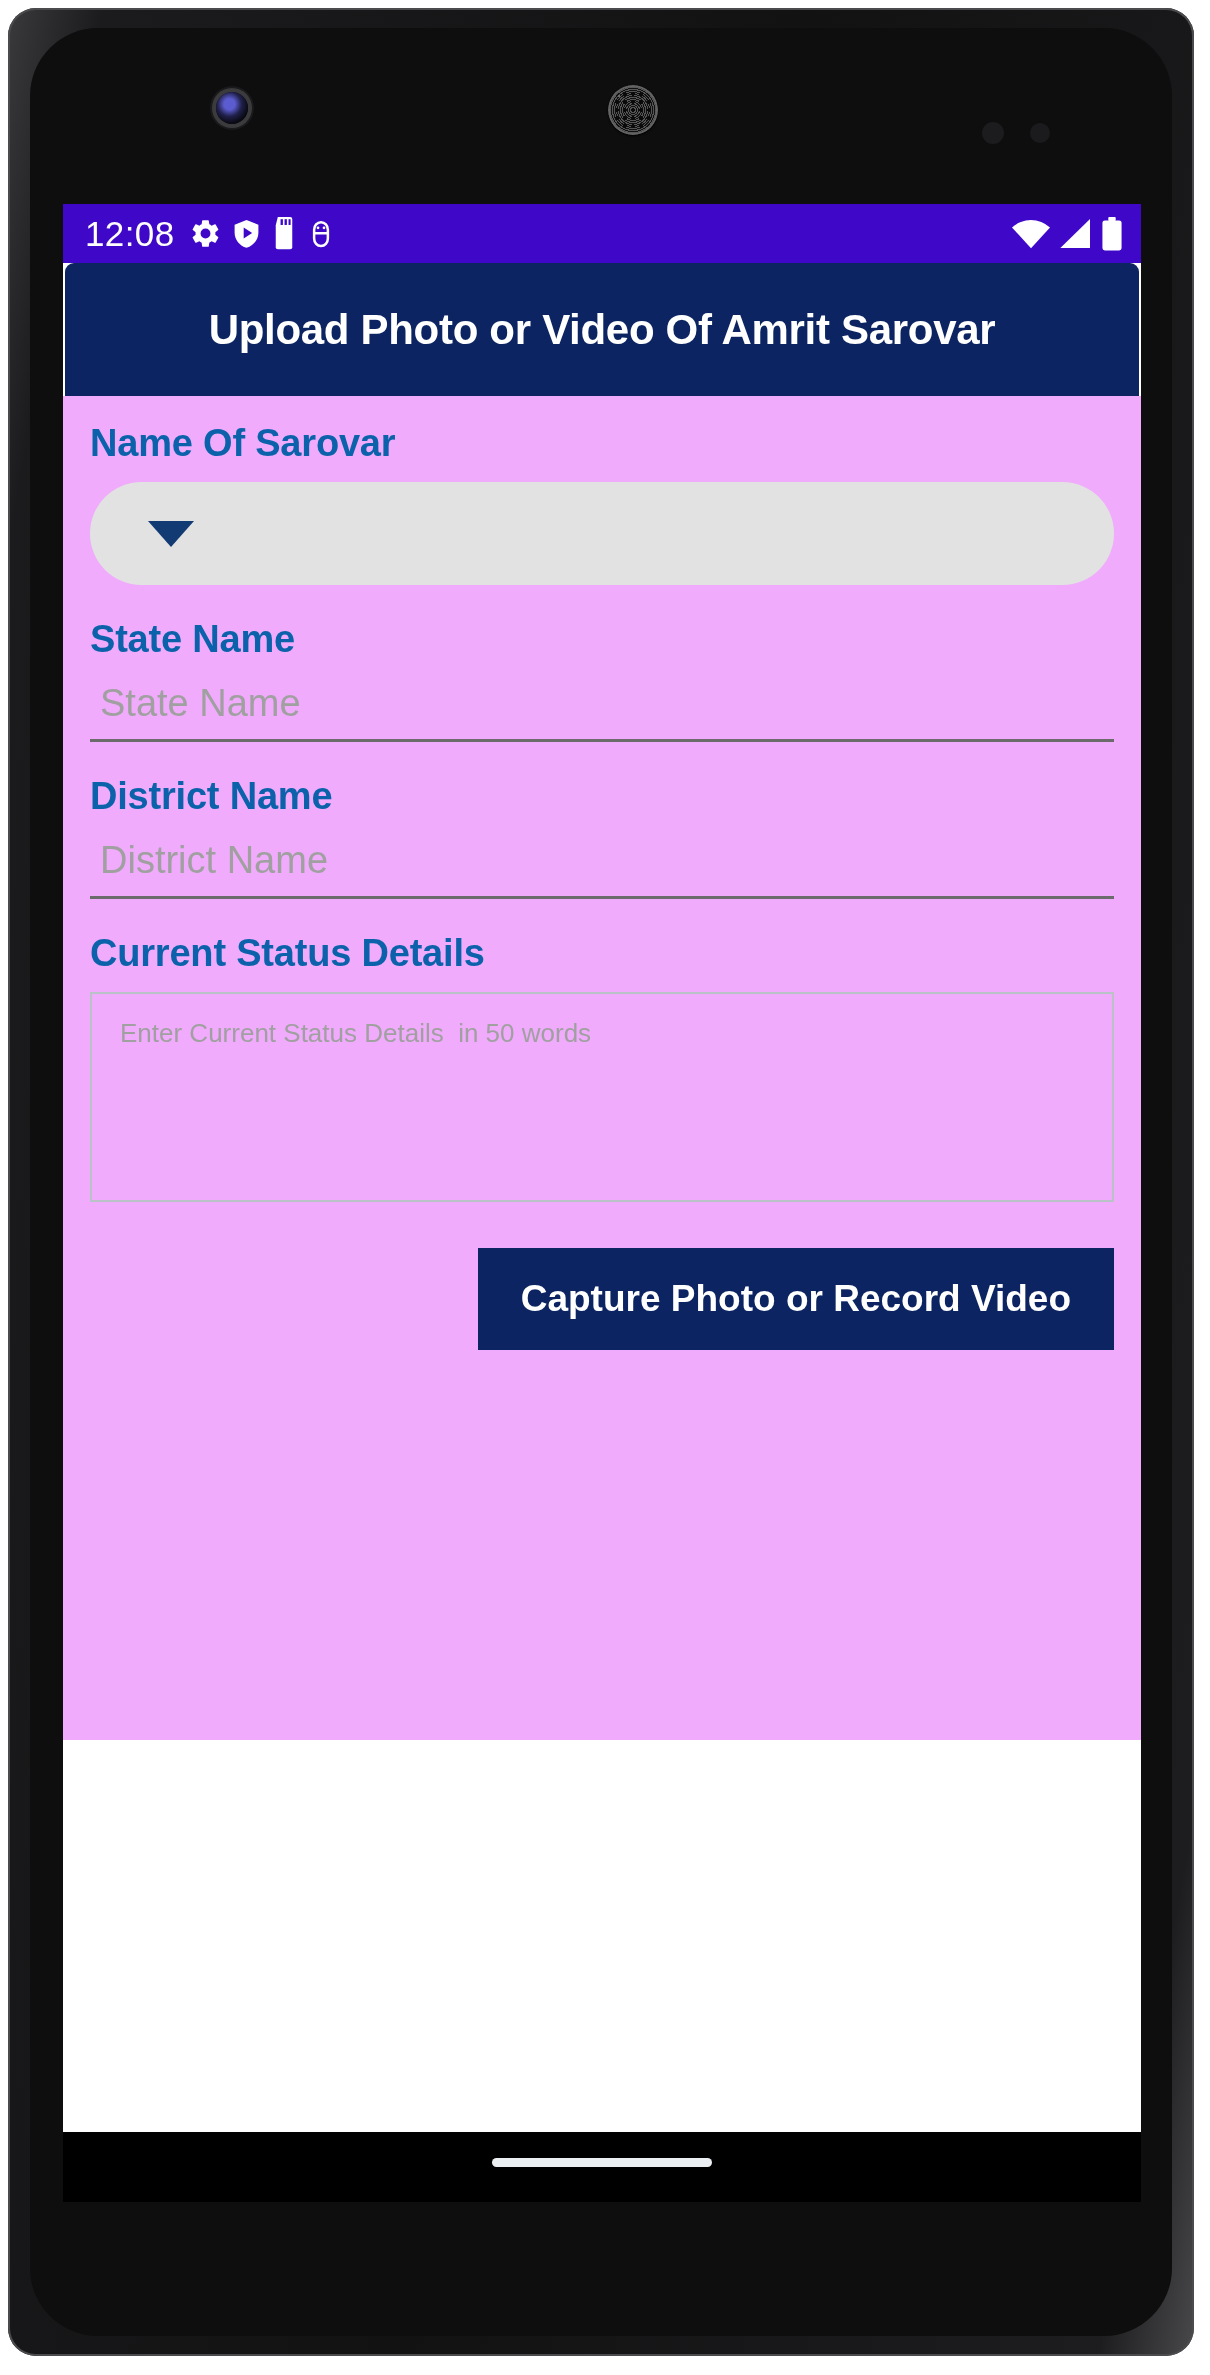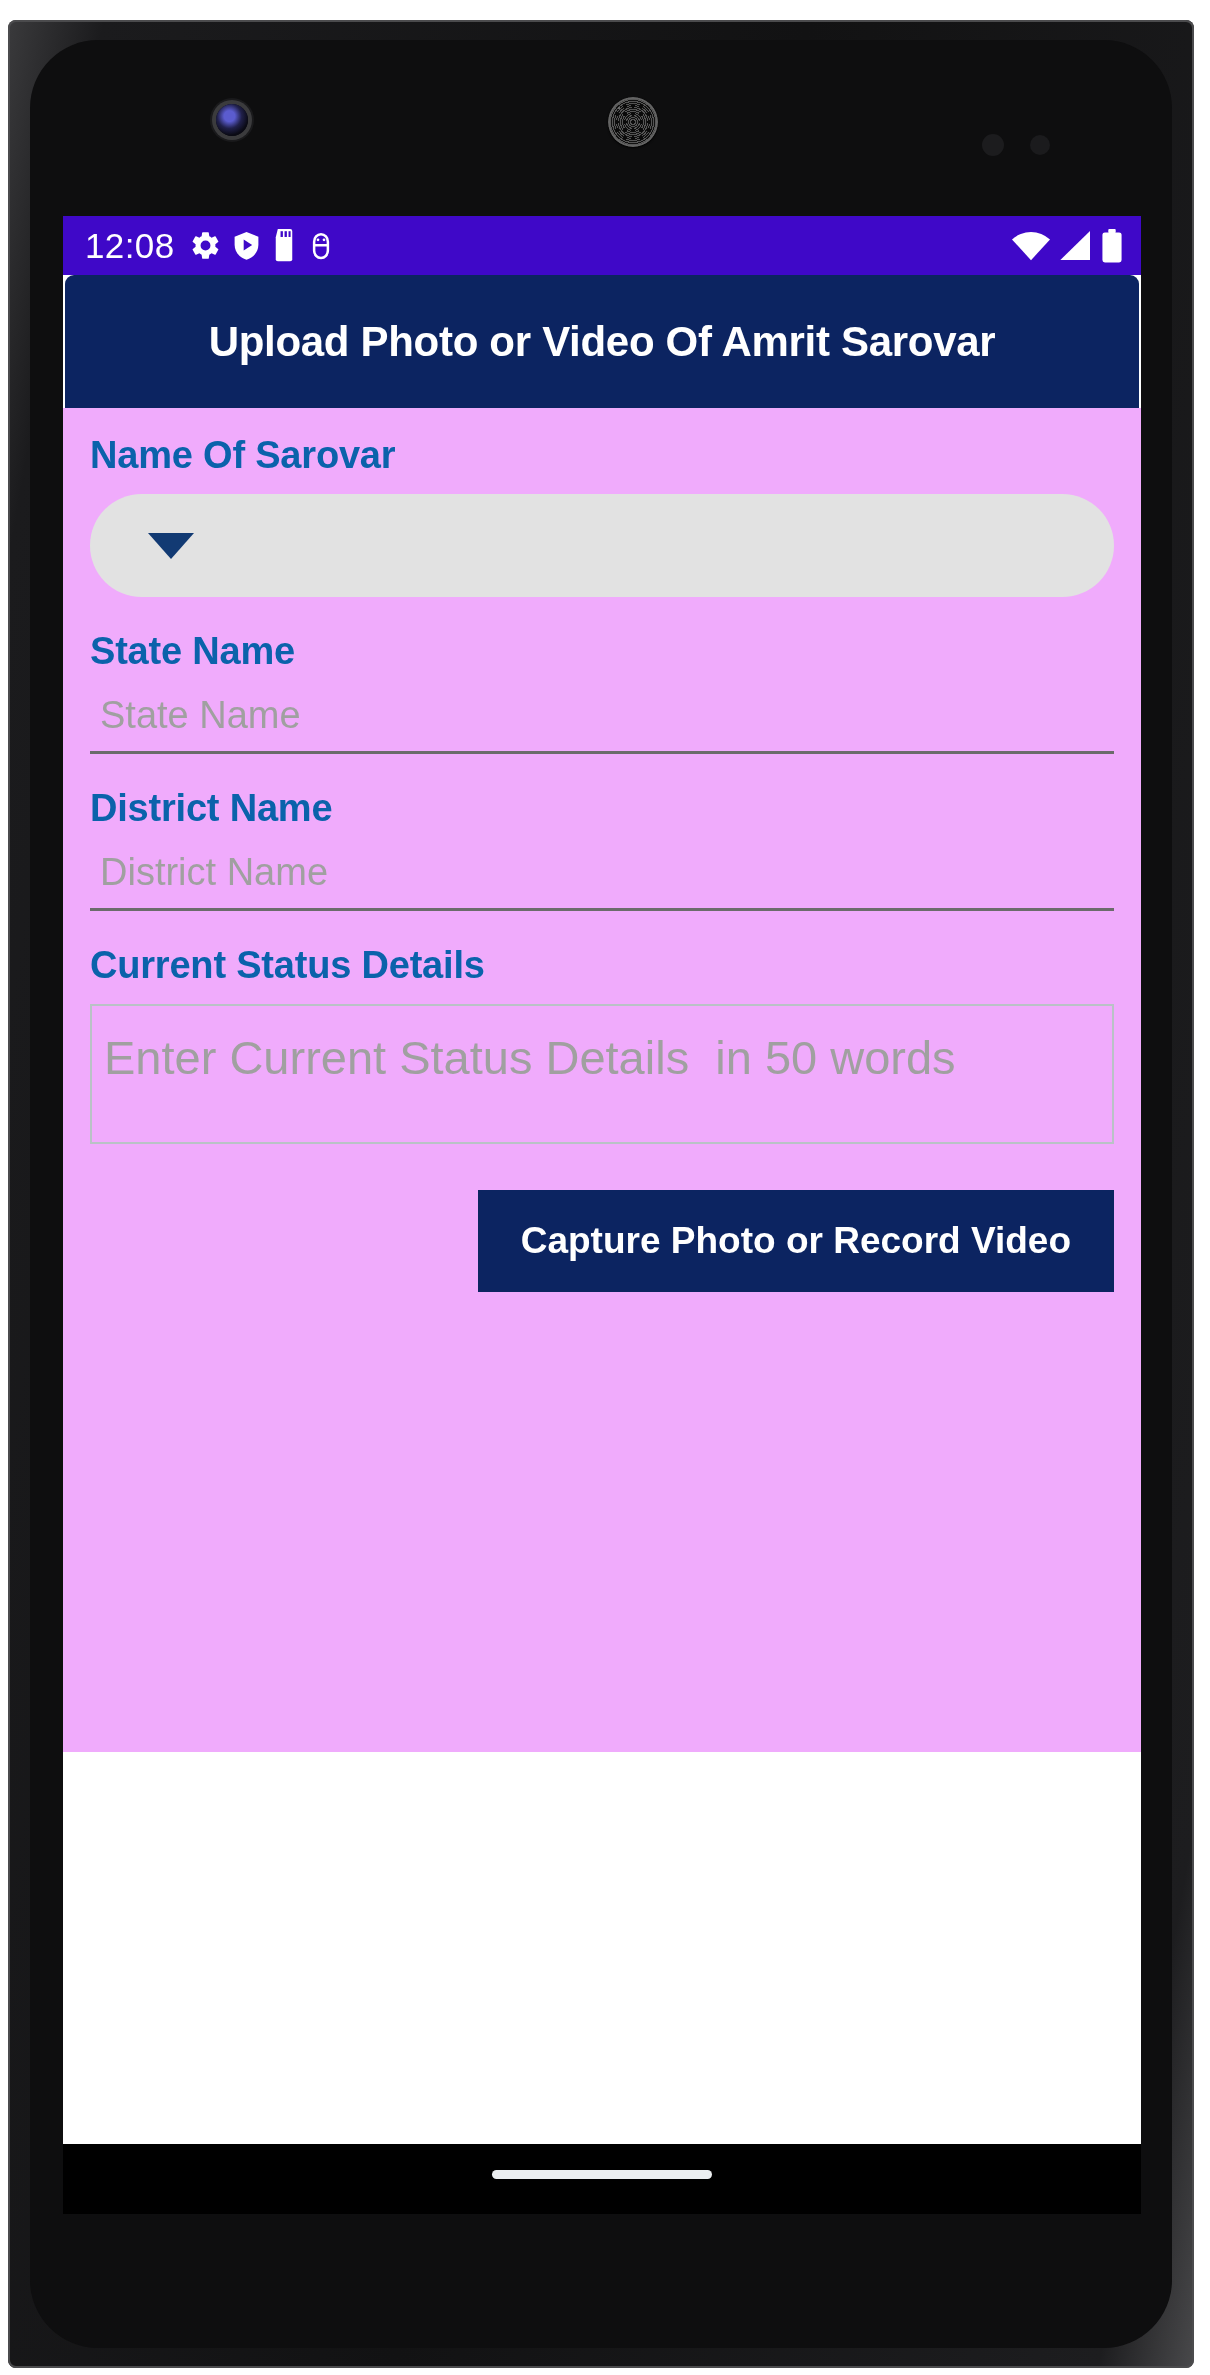--- a/index.html
+++ b/index.html
@@ -8,25 +8,25 @@
     height: 2375px;
     background: #ffffff;
     font-family: "Liberation Sans", sans-serif;
     overflow: hidden;
   }
 
   
   #device-frame {
     position: absolute;
     left: 8px;
-    top: 20px;
+    top: 8px;
     width: 1186px;
     height: 2348px;
     background: linear-gradient(100deg, #3a3a3c 0%, #1b1b1d 6%, #121213 50%, #1d1d1f 94%, #49494b 100%);
-    border-radius: 8px;
+    border-radius: 28px;
     box-shadow: 0 0 0 2px #4b4b4d inset;
   }
   #device-screen-bezel {
     position: absolute;
     left: 22px;
     top: 20px;
     width: 1142px;
     height: 2308px;
     background: #0e0e0f;
     border-radius: 68px;
@@ -173,27 +173,27 @@
     color: #1d1d1d;
     padding: 4px 0 14px 10px;
     outline: none;
     display: block;
   }
   .text-input::placeholder { color: #a0a0a0; }
 
   
   #status-details-textarea {
     width: 100%;
-    height: 140px;
+    height: 210px;
     border: 2px solid #b9c2c6;
     background: transparent;
     font-family: "Liberation Sans", sans-serif;
-    font-size: 47px;
+    font-size: 26px;
     color: #1d1d1d;
-    padding: 24px 12px;
+    padding: 24px 28px;
     resize: none;
     outline: none;
     display: block;
   }
   #status-details-textarea::placeholder { color: #a0a0a0; }
 
   
   #capture-button-row {
     display: flex;
     justify-content: flex-end;

